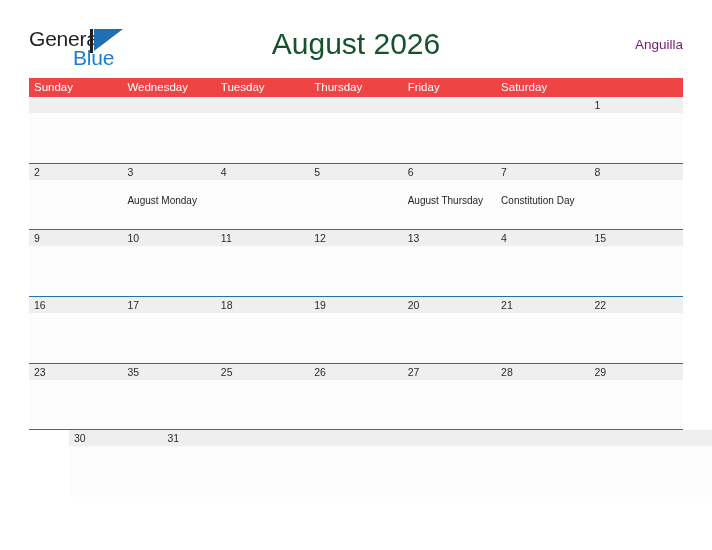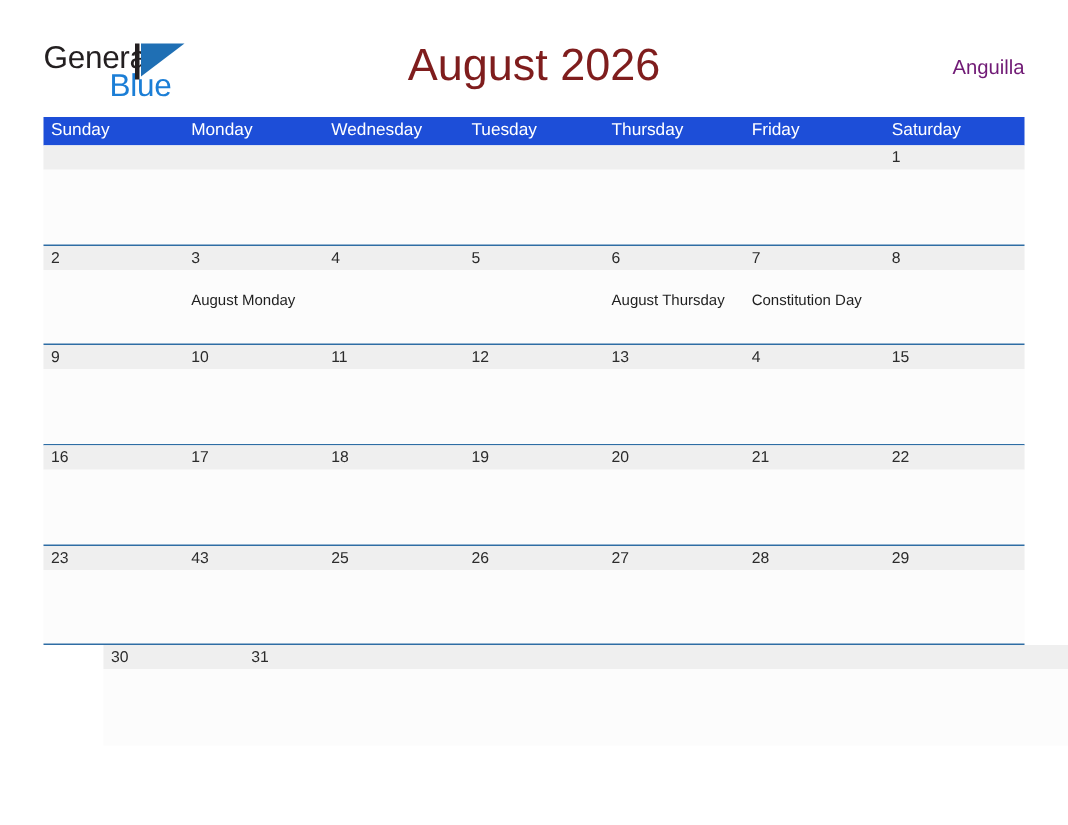--- a/index.html
+++ b/index.html
@@ -83,21 +83,21 @@
     border-right: 29px solid transparent;
   }
 
   .cal-title {
     position: absolute;
     left: 0;
     right: 0;
     top: 0;
     text-align: center;
     font-size: 30px;
-    color: #7f1d1d;
+    color: #14532d;
     font-family: "Liberation Sans", sans-serif;
     font-weight: normal;
     letter-spacing: 0px;
     line-height: 40px;
   }
 
   .cal-region {
     position: absolute;
     right: 0;
     top: 13px;
@@ -112,21 +112,21 @@
     position: absolute;
     left: 29px;
     top: 78px;
     width: 654px;
   }
 
   .weekday-row {
     display: flex;
     width: 654px;
     height: 19px;
-    background: #1d4ed8;
+    background: #ef4444;
   }
   .weekday-cell {
     width: 93.43px;
     box-sizing: border-box;
     padding-left: 5px;
     color: #ffffff;
     font-size: 11.5px;
     line-height: 19px;
     font-family: "Liberation Sans", sans-serif;
     white-space: nowrap;
@@ -208,21 +208,20 @@
 
     <div class="cal-title">August 2026</div>
 
     <div class="cal-region">Anguilla</div>
   </div>
 
   <div class="calendar">
 
     <div class="weekday-row">
       <div class="weekday-cell">Sunday</div>
-      <div class="weekday-cell">Monday</div>
       <div class="weekday-cell">Wednesday</div>
       <div class="weekday-cell">Tuesday</div>
       <div class="weekday-cell">Thursday</div>
       <div class="weekday-cell">Friday</div>
       <div class="weekday-cell">Saturday</div>
     </div>
 
     <div id="weeks-container">
         <div class="week-row">
           <div class="dateband"></div>
@@ -337,21 +336,21 @@
             </div>
           </div>
         </div>
         <div class="week-row">
           <div class="dateband"></div>
           <div class="week-cells">
             <div class="day-cell">
               <span class="day-num">23</span>
             </div>
             <div class="day-cell">
-              <span class="day-num">43</span>
+              <span class="day-num">35</span>
             </div>
             <div class="day-cell">
               <span class="day-num">25</span>
             </div>
             <div class="day-cell">
               <span class="day-num">26</span>
             </div>
             <div class="day-cell">
               <span class="day-num">27</span>
             </div>

